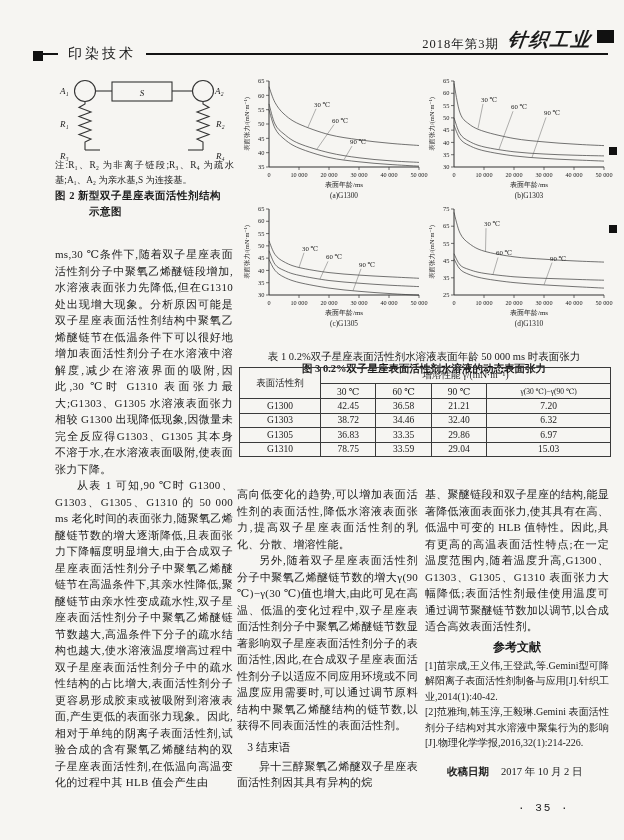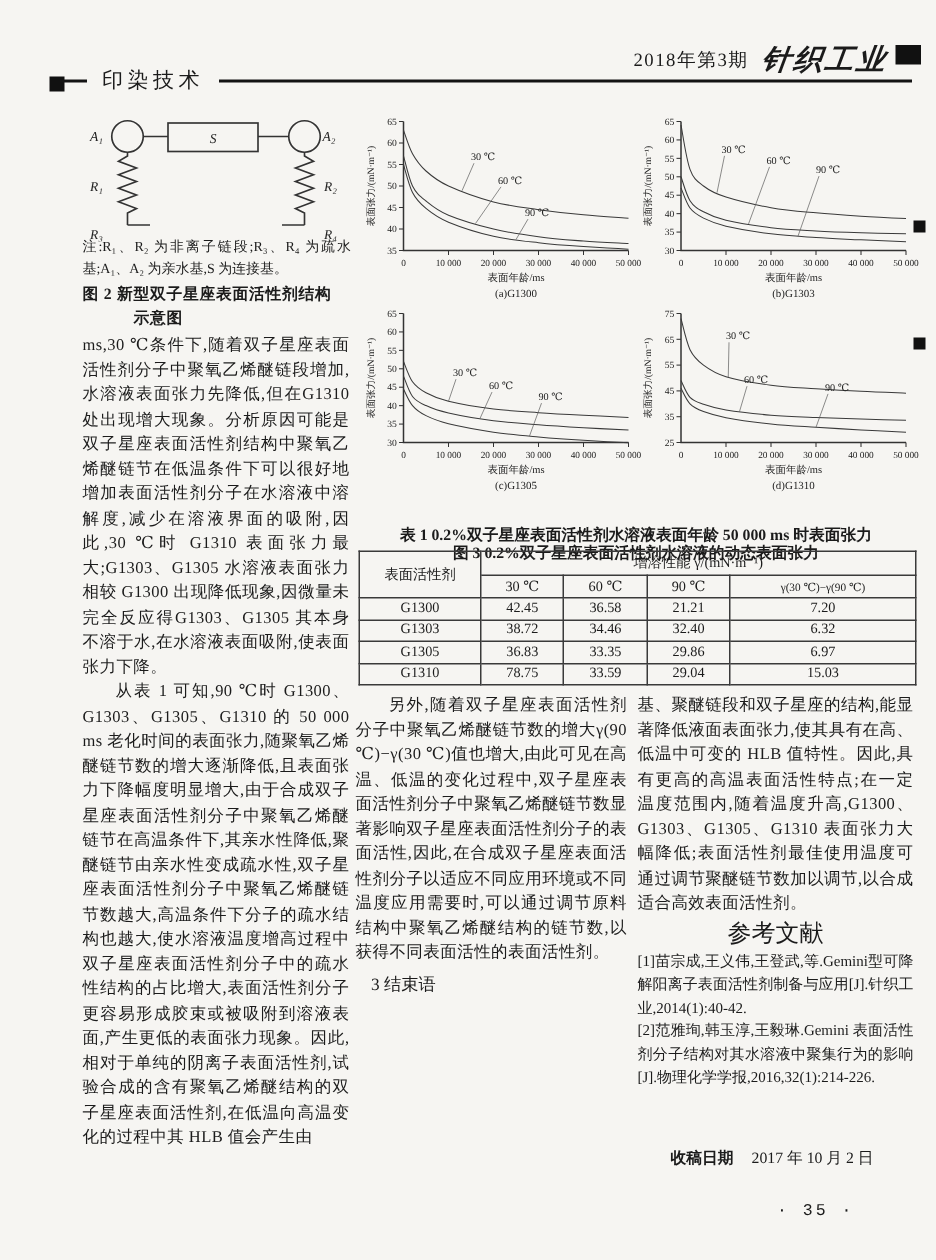--- a/index.html
+++ b/index.html
@@ -6,54 +6,54 @@
   body{
     width:624px;height:840px;position:relative;overflow:hidden;
     background:#f6f5f2;color:#1b1b1b;
     font-family:"Liberation Serif","DejaVu Serif",serif;
   }
   .abs{position:absolute;}
   .mark{position:absolute;background:#111;}
   
   #rule{left:40px;top:53px;width:568px;height:2px;background:#141414;}
   #seclabel{left:58px;top:45px;font-size:14px;letter-spacing:3px;background:#f6f5f2;padding:0 10px;z-index:2;}
-  #hright{right:32px;top:27px;display:flex;align-items:center;gap:9px;}
+  #hright{right:32px;top:27px;display:flex;align-items:flex-end;gap:9px;}
   #issue{font-size:12.5px;letter-spacing:1px;}
   #logo{font-size:19px;font-weight:bold;font-style:italic;transform:skewX(-7deg);display:inline-block;letter-spacing:2px;}
   
   #fig2{left:55px;top:74px;}
   .st{fill:none;stroke:#333;stroke-width:1.1;}
   .flab{font-size:9px;font-style:italic;fill:#222;font-family:"Liberation Serif","DejaVu Serif",serif;}
   #fig2note{left:55px;top:158px;width:179px;font-size:9.3px;line-height:14.5px;text-align:justify;}
   #fig2cap1{left:55px;top:189px;font-weight:bold;font-size:10.5px;letter-spacing:0.5px;}
   #fig2cap2{left:89px;top:205px;font-weight:bold;font-size:10.5px;letter-spacing:0.5px;}
   
   #charts{left:242px;top:75px;width:370px;display:grid;grid-template-columns:185px 185px;grid-template-rows:128px 128px;}
   .chart{width:185px;height:128px;position:relative;}
   .chart svg{overflow:visible;font-family:"Liberation Serif","DejaVu Serif",serif;}
   #fig3cap{left:237px;top:334px;width:374px;text-align:center;font-weight:bold;font-size:10.5px;margin-top:28px;}
   
-  #t1title{left:237px;top:350px;width:374px;text-align:center;font-weight:bold;font-size:10.5px;}
+  #t1title{left:237px;top:350px;width:374px;text-align:center;font-weight:normal;font-size:10.5px;}
   #t1wrap{left:239px;top:367px;}
   #t1{border-collapse:collapse;width:372px;font-size:9.5px;border:1.5px solid #222;}
   #t1 th,#t1 td{border:1px solid #3a3a3a;text-align:center;padding:1px 2px;font-weight:normal;color:#1b1b1b;}
   #t1 thead tr{height:15px;}
   #t1 tbody tr{height:14.5px;}
   #t1 .c0{width:76px;}
   .gsmall{font-size:7.5px;}
   
-  .colflow{position:absolute;}
+  .colflow{position:absolute;margin-top:24px;}
   .colflow p{margin:0;}
   #colL{left:55px;top:222px;width:178px;}
   #colM{left:237px;top:462px;width:181px;}
   #colR{left:425px;top:462px;width:184px;}
   .para{font-size:11px;line-height:16.5px;letter-spacing:0.3px;text-align:justify;}
   .para.ind{text-indent:2em;}
   .sec-head{font-weight:normal;font-size:11.5px;line-height:20px;margin:3px 0 1px;padding-left:0.9em;}
-  .sec-head-c{font-weight:normal;font-size:16px;line-height:20px;margin:2px 0 1px;text-align:center;}
+  .sec-head-c{font-weight:bold;font-size:12px;line-height:20px;margin:2px 0 1px;text-align:center;}
   .ref{font-size:10px;line-height:15.5px;text-align:justify;}
   
   #received{left:447px;top:765px;font-size:10.5px;}
   #received b{margin-right:12px;}
   #pagenum{left:518px;top:802px;font-size:11px;letter-spacing:2px;font-family:Liberation Mono, monospace;}
 </style>
 </head>
 <body>
 
 <div class="mark" style="left:33px;top:51px;width:10px;height:10px;"></div>
@@ -304,22 +304,24 @@
         </tr>
       </tbody>
   </table>
 </div>
 
 <div class="colflow" id="colL">
     <p class="para">ms,30 ℃条件下,随着双子星座表面活性剂分子中聚氧乙烯醚链段增加,水溶液表面张力先降低,但在G1310 处出现增大现象。分析原因可能是双子星座表面活性剂结构中聚氧乙烯醚链节在低温条件下可以很好地增加表面活性剂分子在水溶液中溶解度,减少在溶液界面的吸附,因此,30 ℃时 G1310 表面张力最大;G1303、G1305 水溶液表面张力相较 G1300 出现降低现象,因微量未完全反应得G1303、G1305 其本身不溶于水,在水溶液表面吸附,使表面张力下降。</p>
     <p class="para ind">从表 1 可知,90 ℃时 G1300、G1303、G1305、G1310 的 50 000 ms 老化时间的表面张力,随聚氧乙烯醚链节数的增大逐渐降低,且表面张力下降幅度明显增大,由于合成双子星座表面活性剂分子中聚氧乙烯醚链节在高温条件下,其亲水性降低,聚醚链节由亲水性变成疏水性,双子星座表面活性剂分子中聚氧乙烯醚链节数越大,高温条件下分子的疏水结构也越大,使水溶液温度增高过程中双子星座表面活性剂分子中的疏水性结构的占比增大,表面活性剂分子更容易形成胶束或被吸附到溶液表面,产生更低的表面张力现象。因此,相对于单纯的阴离子表面活性剂,试验合成的含有聚氧乙烯醚结构的双子星座表面活性剂,在低温向高温变化的过程中其 HLB 值会产生由</p>
   </div>
 <div class="colflow" id="colM">
+    <p class="para">高向低变化的趋势,可以增加表面活性剂的表面活性,降低水溶液表面张力,提高双子星座表面活性剂的乳化、分散、增溶性能。</p>
     <p class="para ind">另外,随着双子星座表面活性剂分子中聚氧乙烯醚链节数的增大γ(90 ℃)−γ(30 ℃)值也增大,由此可见在高温、低温的变化过程中,双子星座表面活性剂分子中聚氧乙烯醚链节数显著影响双子星座表面活性剂分子的表面活性,因此,在合成双子星座表面活性剂分子以适应不同应用环境或不同温度应用需要时,可以通过调节原料结构中聚氧乙烯醚结构的链节数,以获得不同表面活性的表面活性剂。</p>
     <h4 class="sec-head">3  结束语</h4>
+    <p class="para ind">异十三醇聚氧乙烯醚双子星座表面活性剂因其具有异构的烷</p>
   </div>
 <div class="colflow" id="colR">
     <p class="para">基、聚醚链段和双子星座的结构,能显著降低液面表面张力,使其具有在高、低温中可变的 HLB 值特性。因此,具有更高的高温表面活性特点;在一定温度范围内,随着温度升高,G1300、G1303、G1305、G1310 表面张力大幅降低;表面活性剂最佳使用温度可通过调节聚醚链节数加以调节,以合成适合高效表面活性剂。</p>
     <h4 class="sec-head-c">参考文献</h4>
     <p class="ref">[1]苗宗成,王义伟,王登武,等.Gemini型可降解阳离子表面活性剂制备与应用[J].针织工业,2014(1):40-42.</p>
     <p class="ref">[2]范雅珣,韩玉淳,王毅琳.Gemini 表面活性剂分子结构对其水溶液中聚集行为的影响[J].物理化学学报,2016,32(1):214-226.</p>
   </div>
 
 <div class="abs" id="received">
   <b>收稿日期</b><span>2017 年 10 月 2 日</span>

